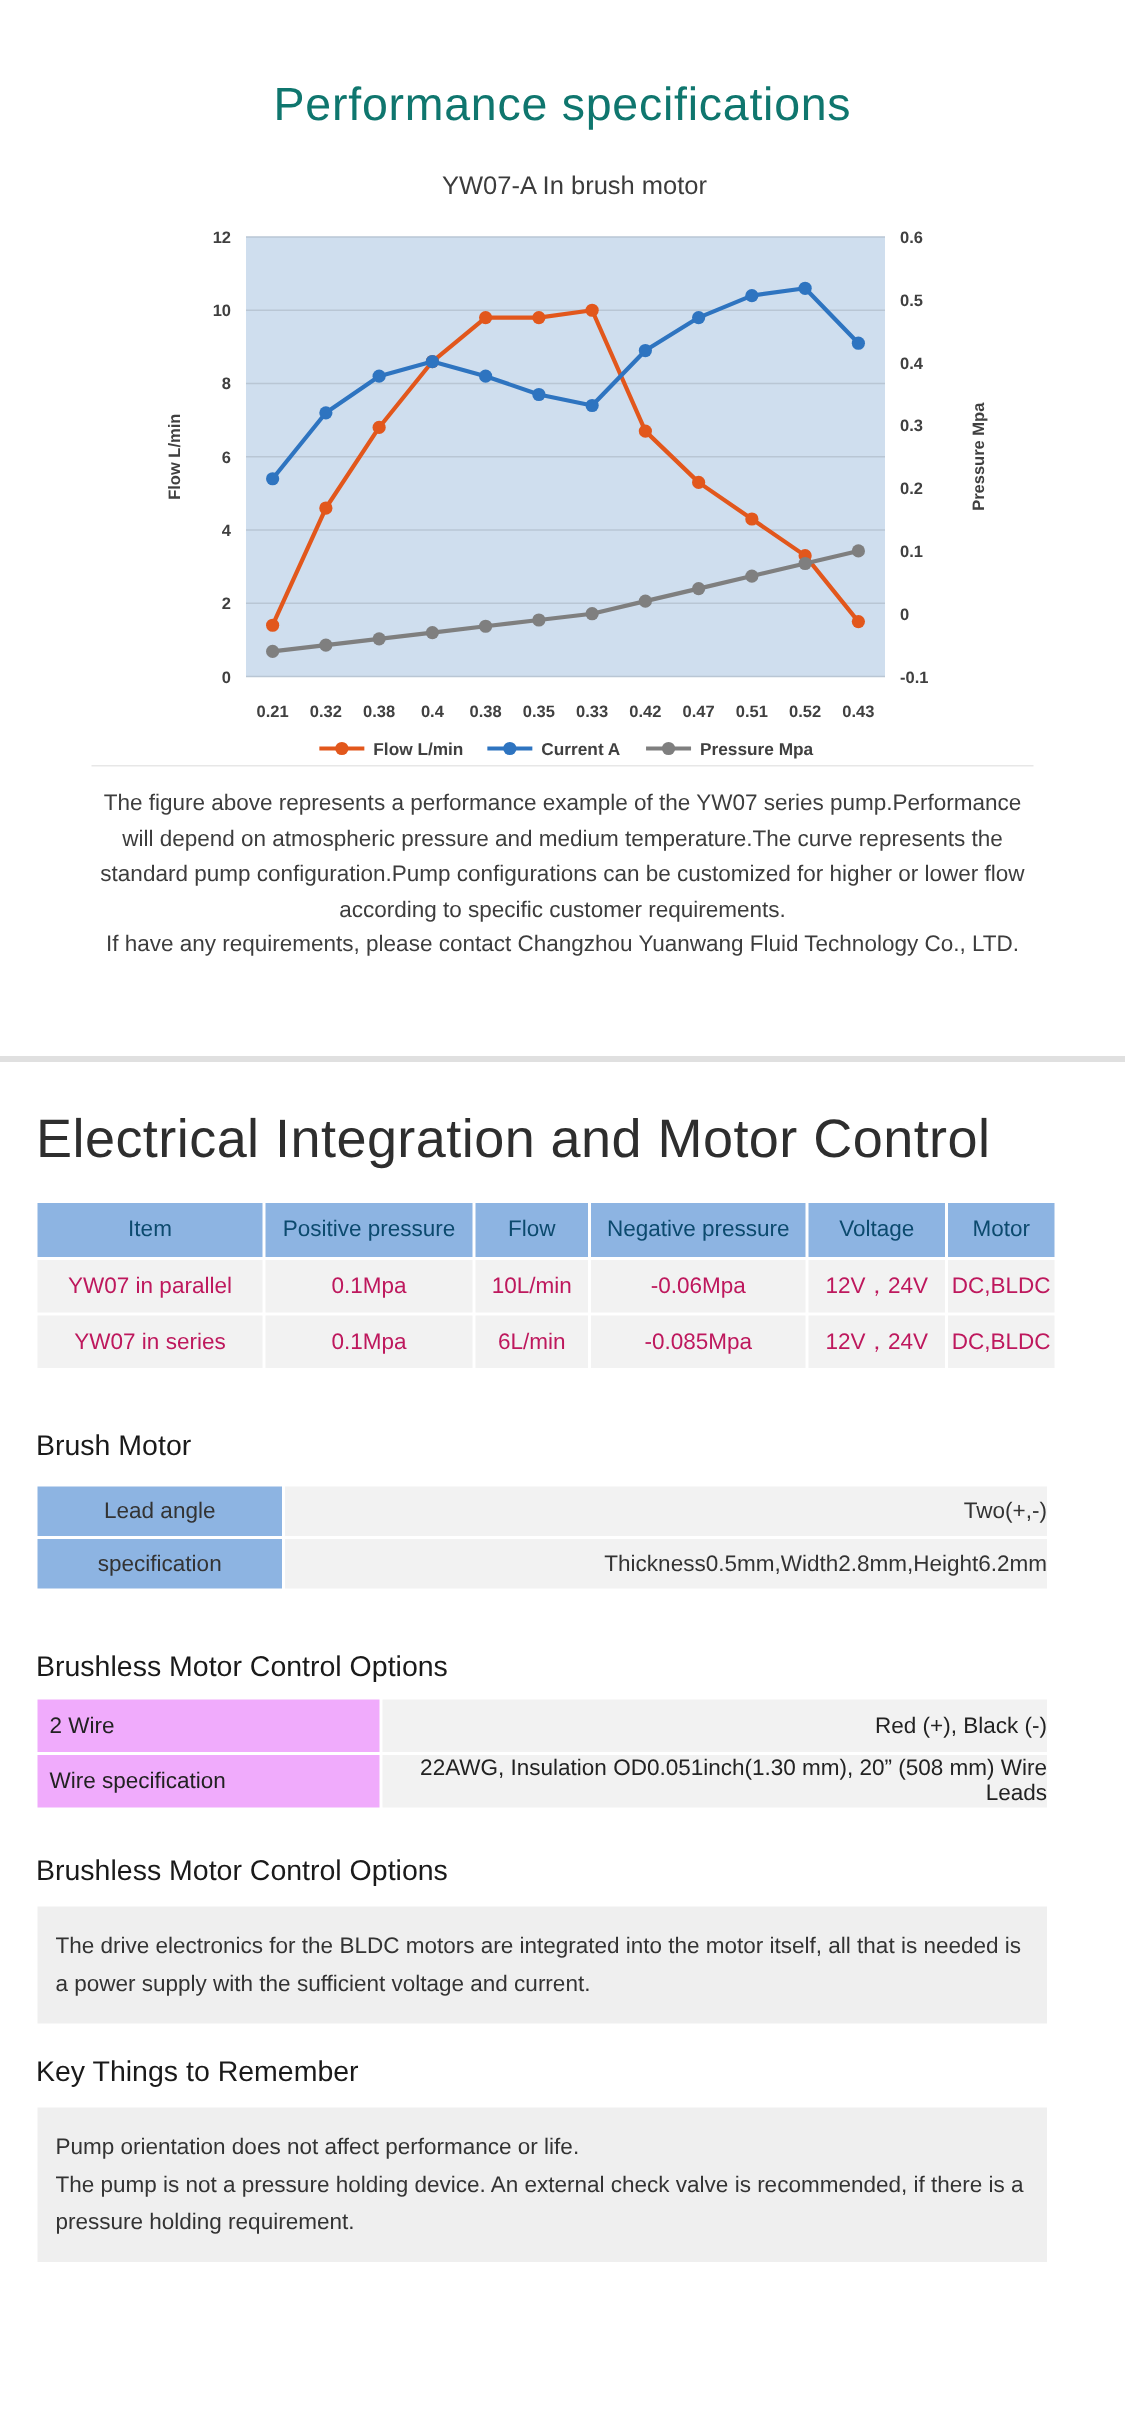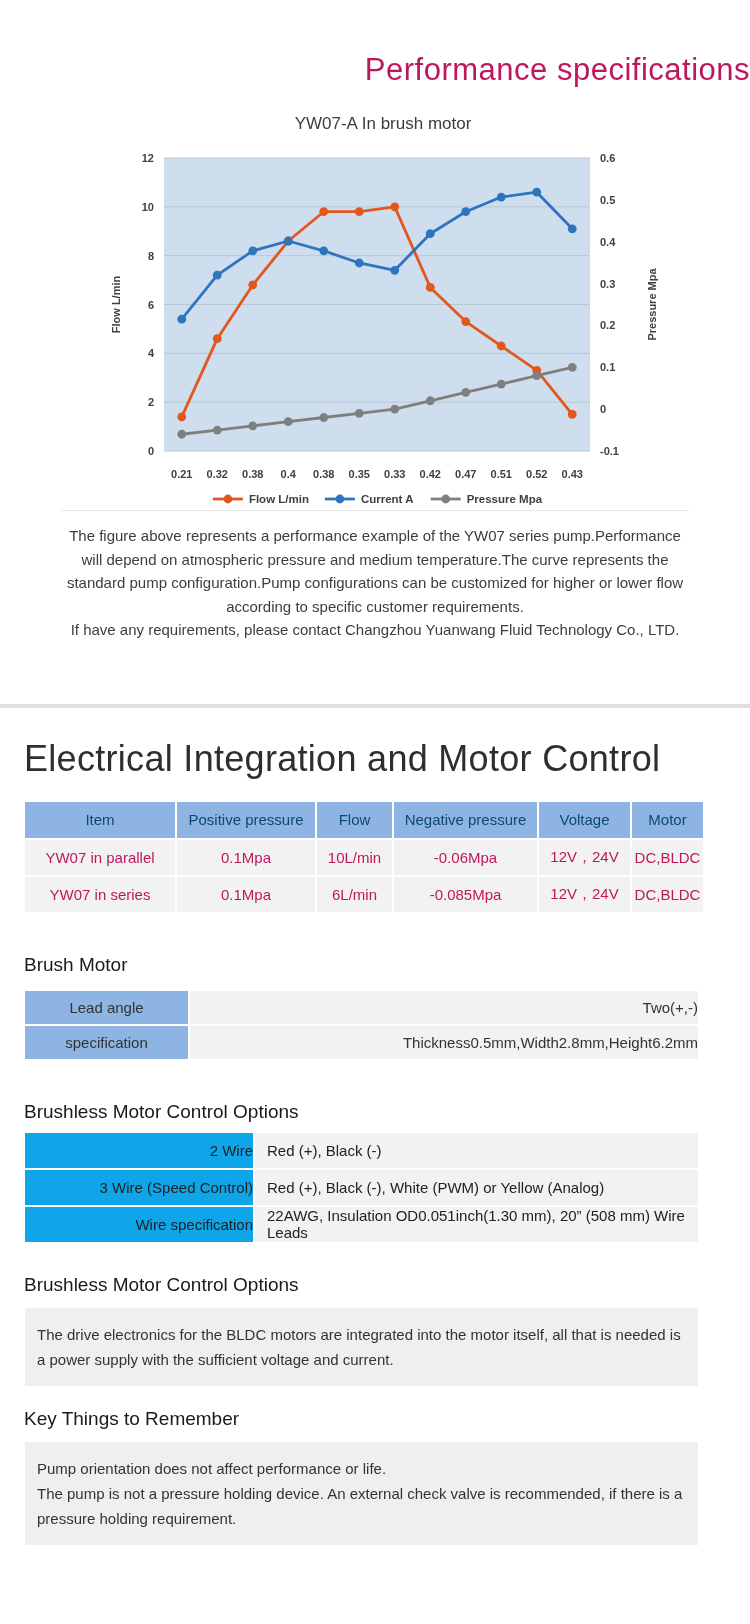--- a/index.html
+++ b/index.html
@@ -6,25 +6,25 @@
   html, body { width: 750px; background: #ffffff; }
   body {
     height: 1624px;
     overflow: hidden;
     font-family: "Liberation Sans", sans-serif;
     color: #333;
     position: relative;
   }
   .page-title {
     margin-top: 52px;
-    text-align: right;
+    text-align: center;
     font-size: 31px;
     font-weight: 300;
     letter-spacing: 0.5px;
-    color: #be185d;
+    color: #0f766e;
   }
   .page-subtitle {
     margin-top: 26px;
     text-align: center;
     font-size: 17px;
     font-weight: 400;
     color: #3c3c3c;
     margin-left: 16px;
   }
   .chart-wrap { margin-top: 12px; display: flex; justify-content: center; }
@@ -89,27 +89,27 @@
     text-align: center;
   }
   .kv-table td.val {
     background: #f2f2f2;
     text-align: right;
     padding-left: 12px;
   }
   .opt-table { margin: 8px 0 0 23px; width: 677px; table-layout: fixed; }
   .opt-table td { font-size: 15px; color: #222; height: 35px; }
   .opt-table td.key {
-    background: #0ea5e9;
-    text-align: right;
+    background: #f0abfc;
+    text-align: left;
     padding-left: 8px;
   }
   .opt-table td.val {
     background: #f2f2f2;
-    text-align: left;
+    text-align: right;
     padding-left: 12px;
   }
   .info-box {
     margin: 12px 14px 0 25px;
     width: 673px;
     background: #efefef;
     padding: 14px 12px;
     font-size: 15px;
     line-height: 25px;
     color: #333;
@@ -288,24 +288,20 @@
   <colgroup>
       <col style="width:228px">
       <col>
     </colgroup>
   <tbody>
       <tr>
     <td class="key">2 Wire</td>
     <td class="val">Red (+), Black (-)</td>
   </tr>
   <tr>
-    <td class="key">3 Wire (Speed Control)</td>
-    <td class="val">Red (+), Black (-), White (PWM) or Yellow (Analog)</td>
-  </tr>
-  <tr>
     <td class="key">Wire specification</td>
     <td class="val">22AWG, Insulation OD0.051inch(1.30 mm), 20” (508 mm) Wire Leads</td>
   </tr>
 </tbody>
   </table>
 
 <h3 class="sub-heading" style="margin-top:30px">Brushless Motor Control Options</h3>
 <div class="info-box">
   <div>The drive electronics for the BLDC motors are integrated into the motor itself, all that is needed is a power supply with the sufficient voltage and current.</div>
 </div>

